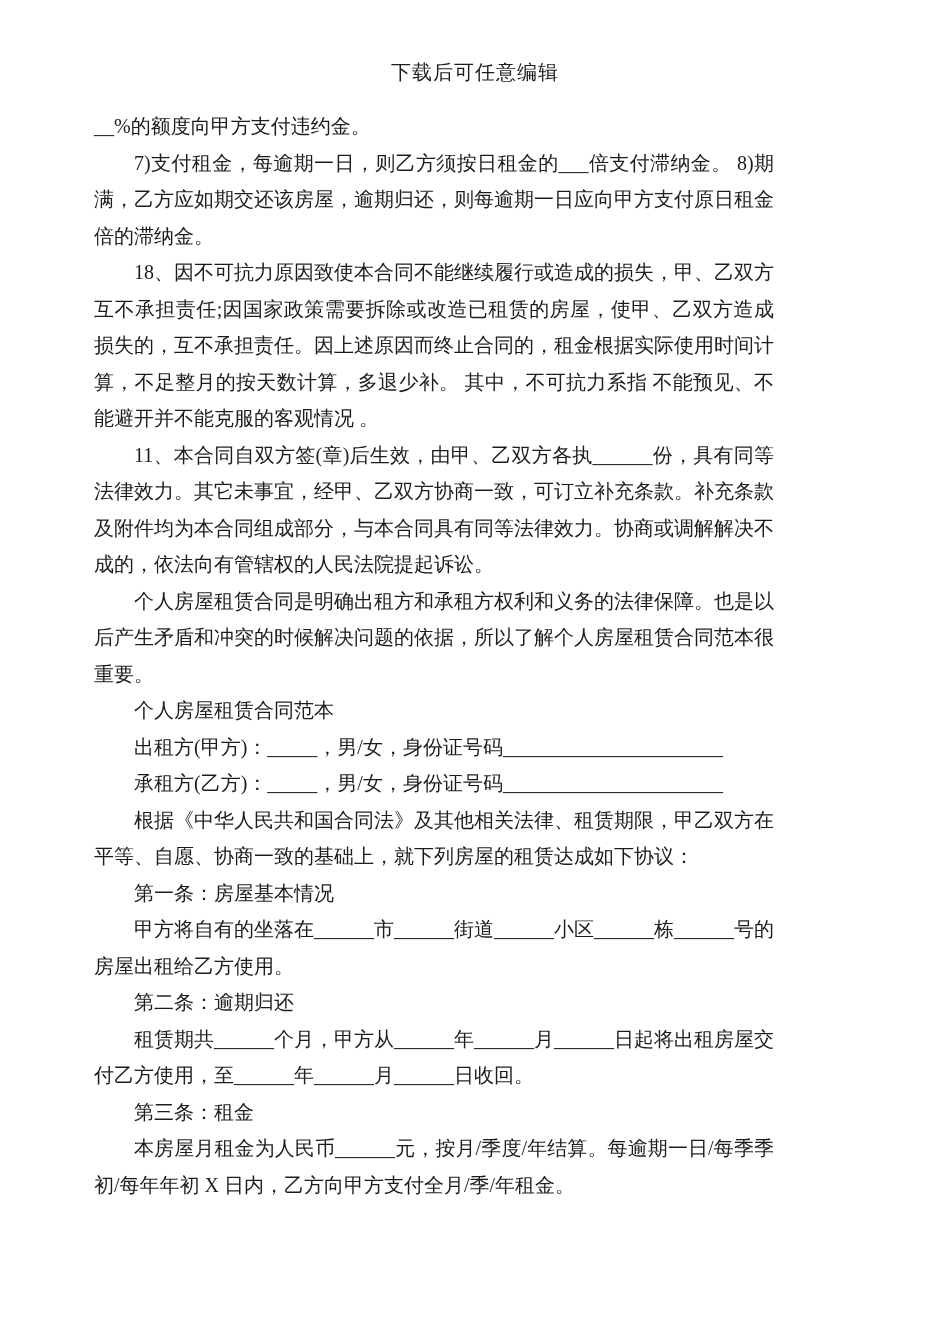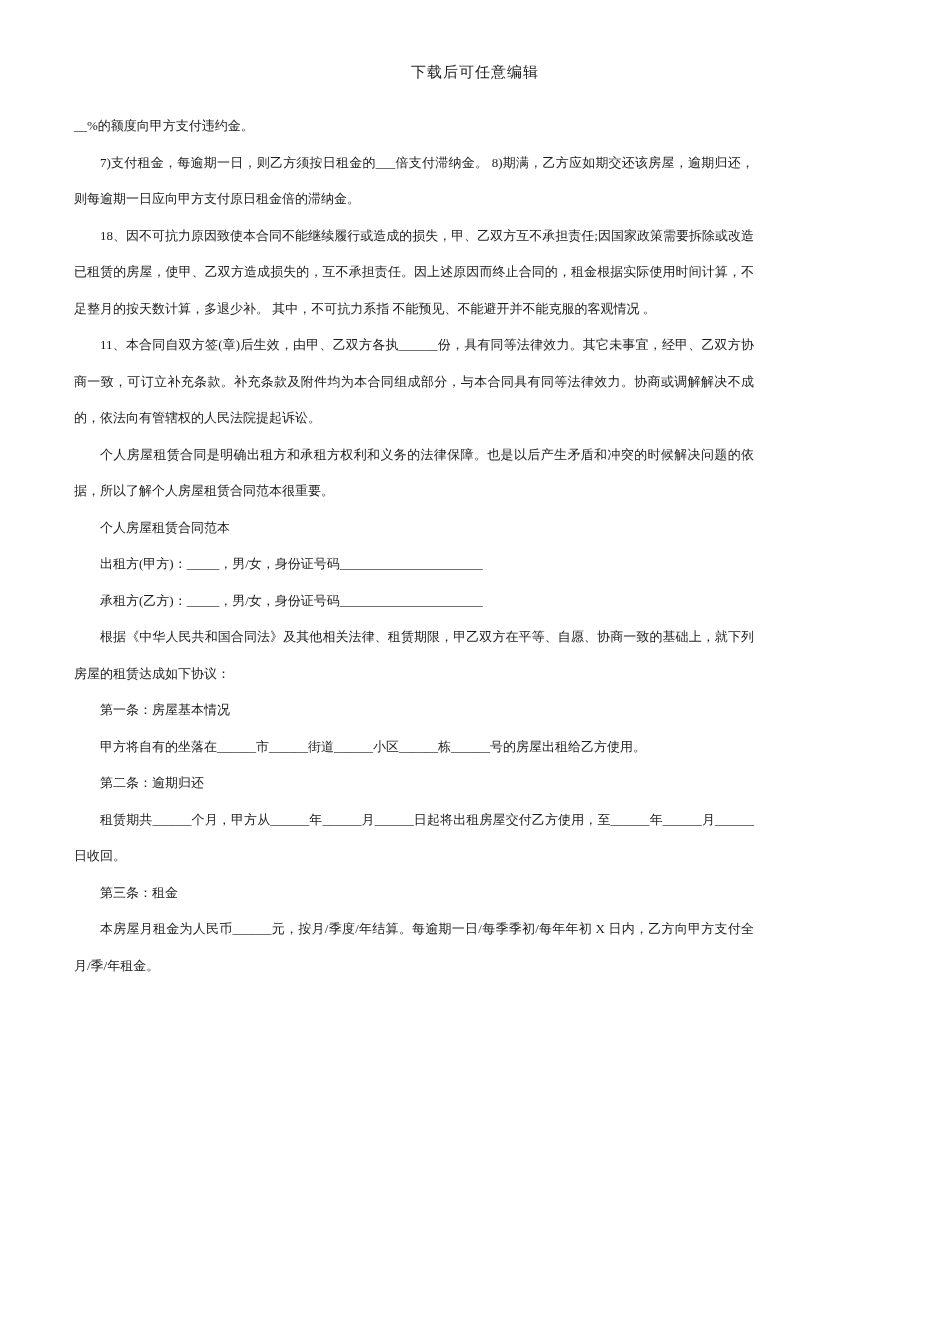--- a/index.html
+++ b/index.html
@@ -16,31 +16,31 @@
     -webkit-font-smoothing: antialiased;
   }
   .page {
     width: 950px;
     height: 1344px;
     background: #ffffff;
     box-sizing: border-box;
   }
   .page-header {
     text-align: center;
-    font-size: 15px;
+    font-size: 20px;
     line-height: 17px;
     padding-top: 64px;
     letter-spacing: 1px;
     color: #1c1c1c;
   }
   .content {
     width: 680px;
-    margin-left: 74px;
+    margin-left: 94px;
     margin-top: 27px;
-    font-size: 13px;
+    font-size: 20px;
     line-height: 36.5px;
     text-align: justify;
     text-justify: inter-character;
     color: #1c1c1c;
   }
   .para {
     margin: 0;
     padding: 0;
     word-break: break-all;
   }

